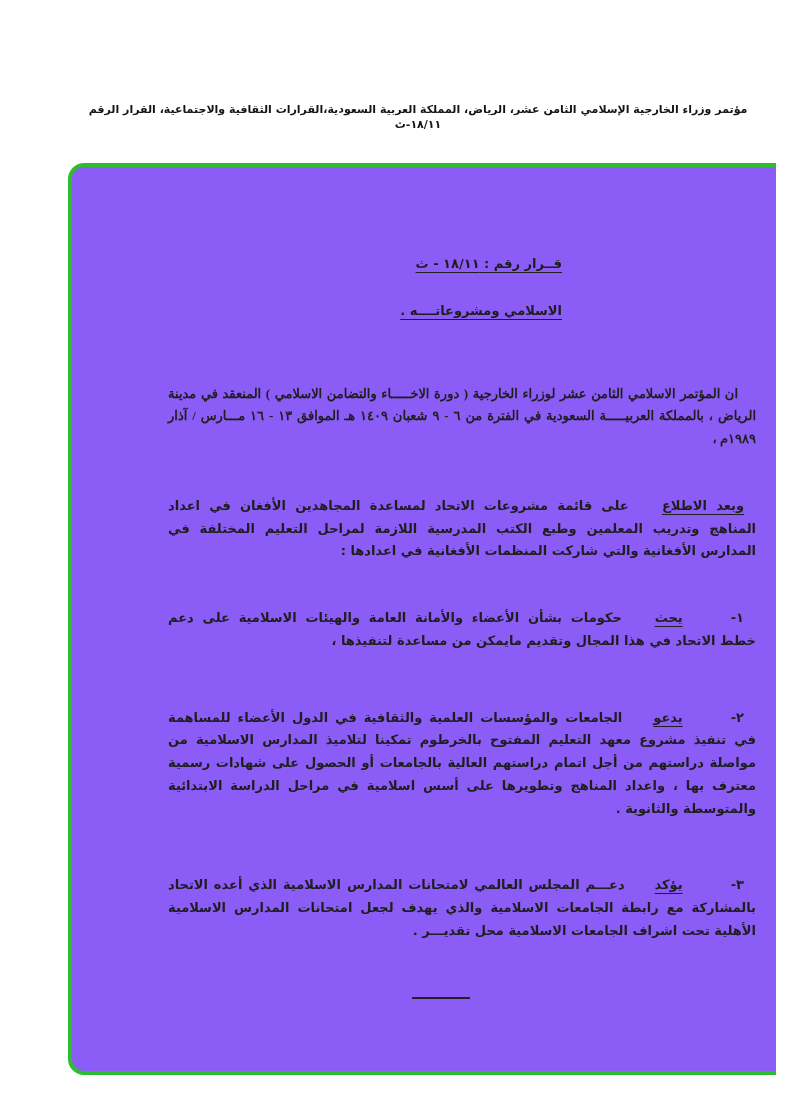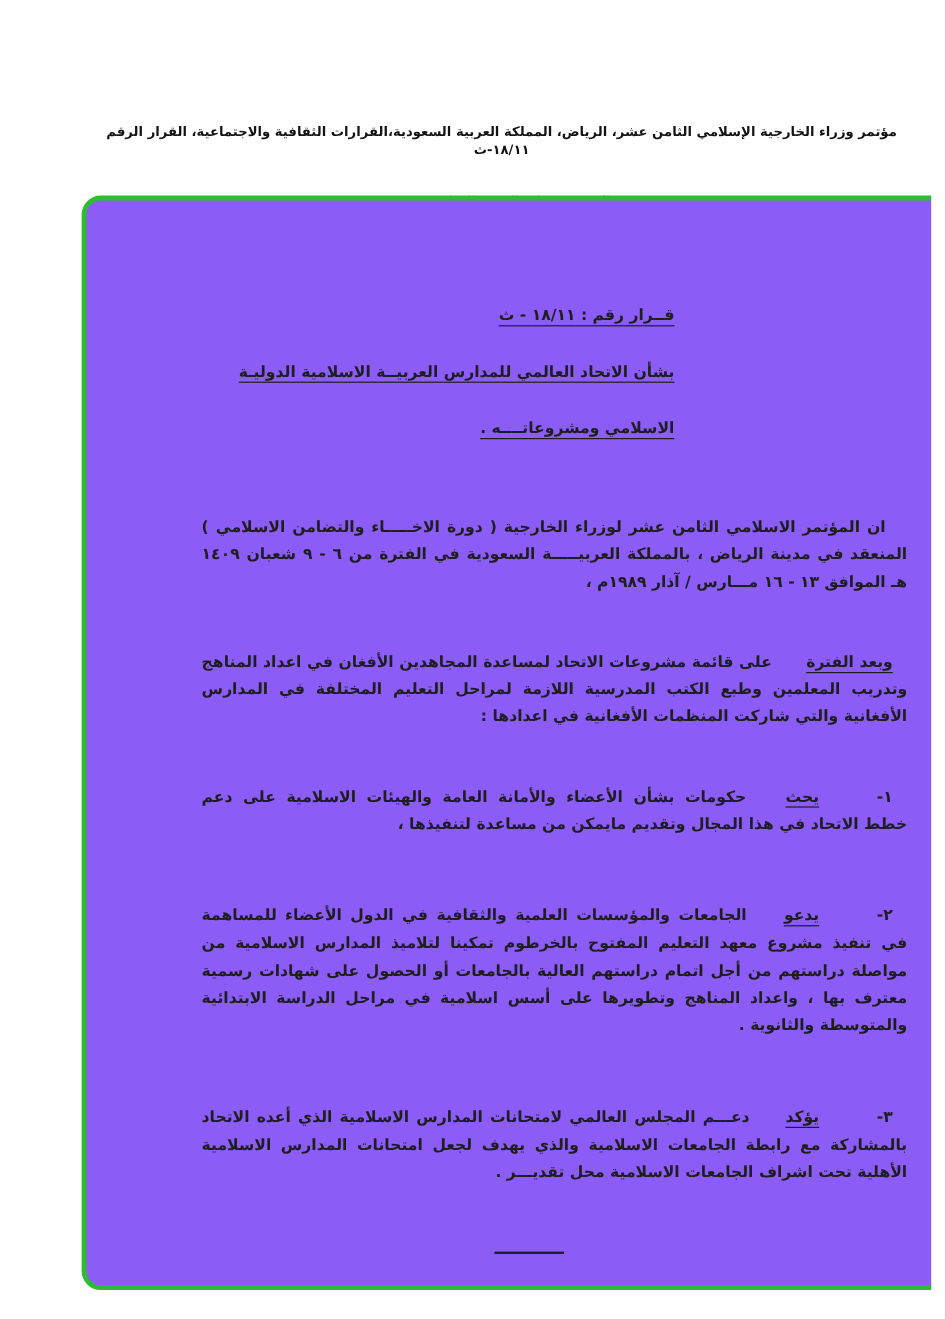--- a/index.html
+++ b/index.html
@@ -57,21 +57,21 @@
     margin: 0 170px 24px auto;
     text-align: right;
     white-space: nowrap;
   }
   .u {
     text-decoration: underline;
     text-underline-offset: 4px;
     text-decoration-thickness: 1.2px;
   }
   .para { margin-bottom: 20px; }
-  .indent { text-indent: 18px; }
+  .indent { text-indent: 18px; font-family: Liberation Serif, serif; }
   .item { margin-bottom: 30px; }
   .item-num { margin-left: 24px; }
   .separator {
     width: 58px;
     border-top: 2px solid #222222;
     margin: 42px 298px 0 auto;
   }
 </style>
 </head>
 <body>
@@ -81,28 +81,27 @@
   <div class="top-header">
     <div class="line1">مؤتمر وزراء الخارجية الإسلامي الثامن عشر، الرياض، المملكة العربية السعودية،القرارات الثقافية والاجتماعية، القرار الرقم ١٨/١١-ث</div>
     <div class="line2">المصدر:  "منظمة المؤتمر الإسلامي، جدة"</div>
   </div>
 
   <div class="doc-frame" style="border-color: rgb(45, 190, 45);">
     <div class="doc-content" style="color: rgb(30, 30, 30);">
 
       <div class="title-block">
         <div class="t-line"><span class="u">قــرار رقم : ١٨/١١ - ث</span></div>
-        <div class="t-line"><span class="u">بشأن الاتحاد العالمي للمدارس العربيــة  الاسلامية الدوليـة</span></div>
         <div class="t-line"><span class="u">الاسلامي  ومشروعاتــــه .</span></div>
       </div>
 
       <p class="para indent">ان المؤتمر الاسلامي الثامن عشر لوزراء الخارجية ( دورة الاخـــــاء والتضامن الاسلامي ) المنعقد في مدينة الرياض ، بالمملكة العربيـــــة السعودية في الفترة من ٦ - ٩ شعبان ١٤٠٩ هـ الموافق ١٣ - ١٦ مـــارس / آذار ١٩٨٩م ،</p>
 
 
-      <p class="para"><span class="u">وبعد الفترة</span><span> على قائمة مشروعات الاتحاد لمساعدة المجاهدين الأفغان في اعداد المناهج وتدريب المعلمين وطبع الكتب المدرسية اللازمة لمراحل التعليم المختلفة في المدارس الأفغانية والتي شاركت المنظمات الأفغانية في اعدادها :</span></p>
+      <p class="para"><span class="u">وبعد الاطلاع</span><span> على قائمة مشروعات الاتحاد لمساعدة المجاهدين الأفغان في اعداد المناهج وتدريب المعلمين وطبع الكتب المدرسية اللازمة لمراحل التعليم المختلفة في المدارس الأفغانية والتي شاركت المنظمات الأفغانية في اعدادها :</span></p>
 
       <p class="para item"><span class="item-num">١-</span><span class="u">يحث</span><span> حكومات بشأن الأعضاء والأمانة العامة والهيئات الاسلامية على دعم خطط الاتحاد في هذا المجال وتقديم مايمكن من مساعدة لتنفيذها ،</span></p>
 
       <p class="para item"><span class="item-num">٢-</span><span class="u">يدعو</span><span> الجامعات والمؤسسات العلمية والثقافية في الدول الأعضاء للمساهمة في تنفيذ مشروع معهد التعليم المفتوح بالخرطوم تمكينا لتلاميذ المدارس الاسلامية من مواصلة دراستهم من أجل اتمام دراستهم العالية بالجامعات أو الحصول على شهادات رسمية معترف بها ، واعداد المناهج وتطويرها على أسس اسلامية في مراحل الدراسة الابتدائية والمتوسطة والثانوية .</span></p>
 
       <p class="para item"><span class="item-num">٣-</span><span class="u">يؤكد</span><span> دعـــم المجلس العالمي لامتحانات المدارس الاسلامية الذي أعده الاتحاد بالمشاركة مع رابطة الجامعات الاسلامية والذي يهدف لجعل امتحانات المدارس الاسلامية الأهلية تحت اشراف الجامعات الاسلامية محل تقديـــر .</span></p>
 
       <div class="separator"></div>
 
     </div>

